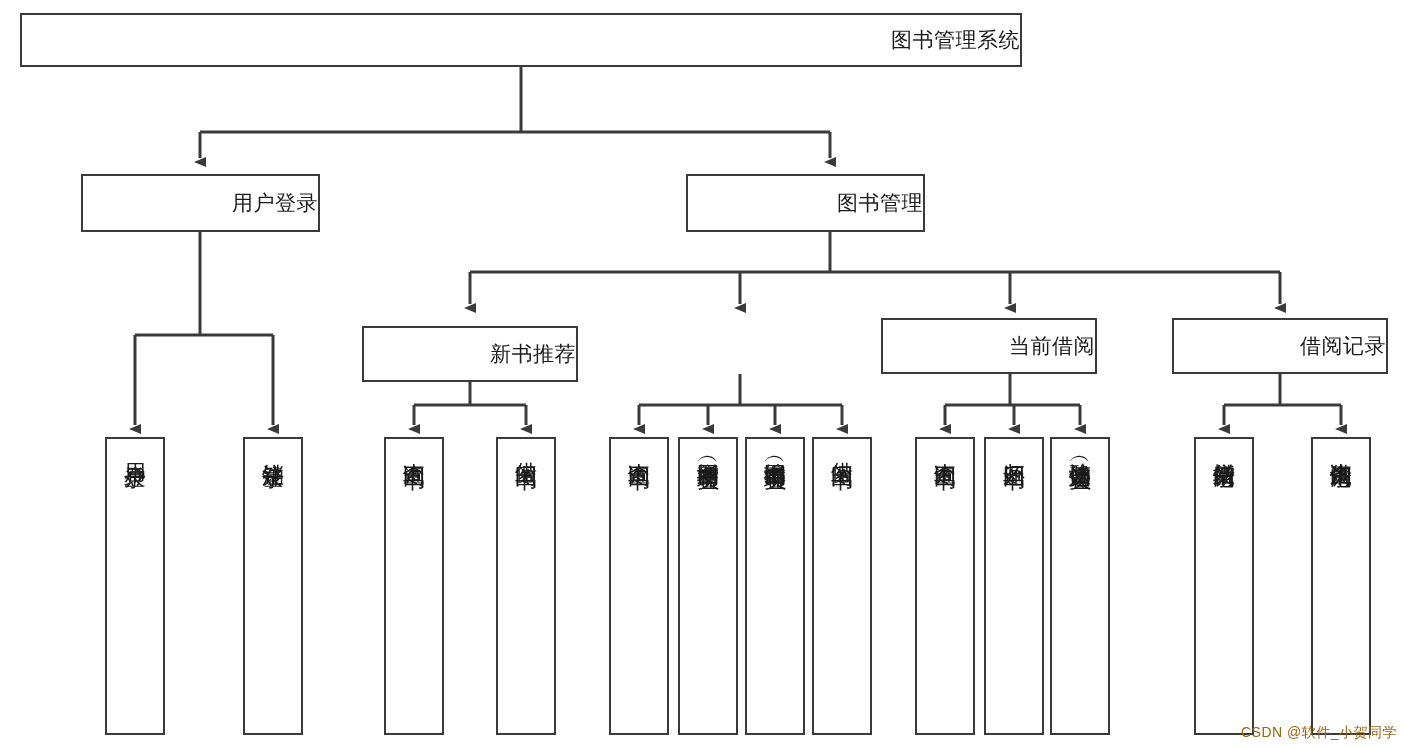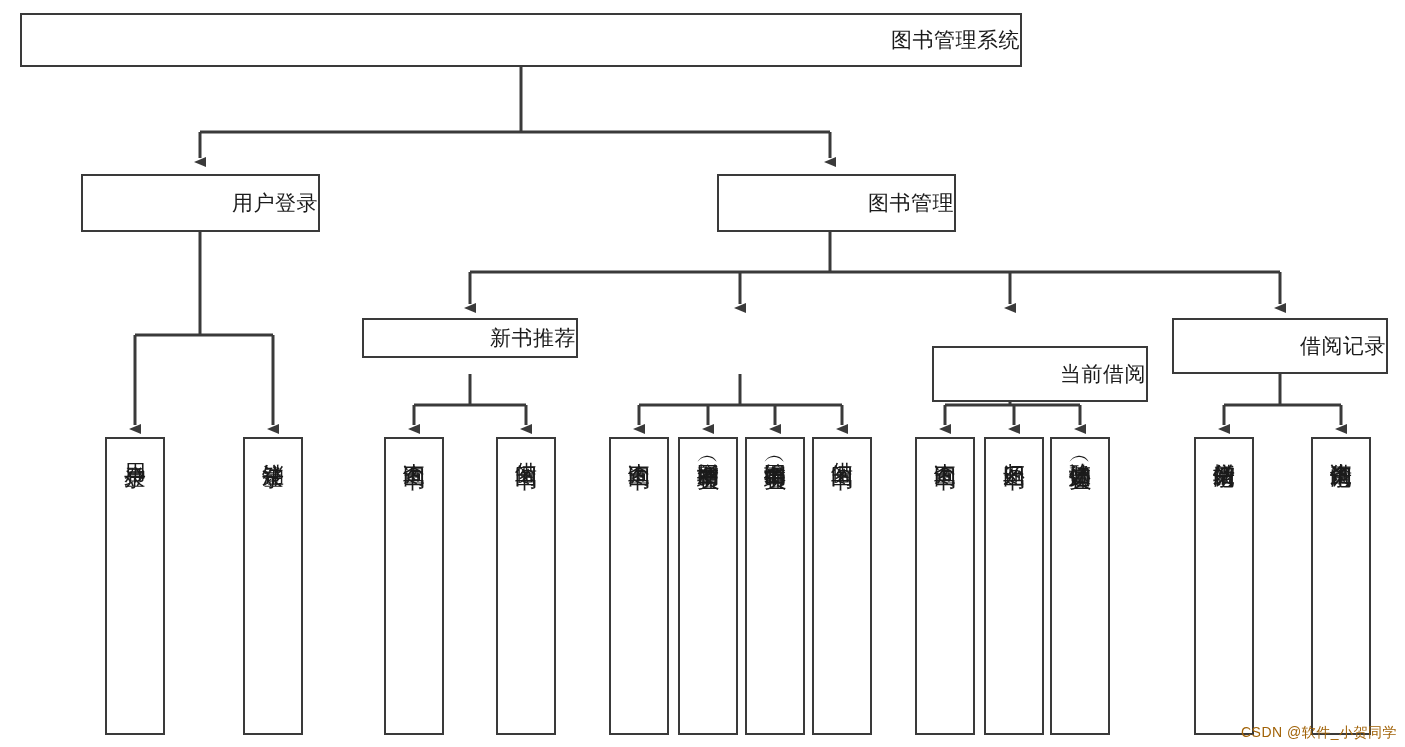--- a/index.html
+++ b/index.html
@@ -133,28 +133,28 @@
     </g>
   </svg>
 
   <div class="node root" style="left:20px; top:13px; width:1002px; height:54px;">
     <span class="label">图书管理系统</span>
   </div>
 
   <div class="node h" style="left:81px; top:174px; width:239px; height:58px;">
     <span class="label">用户登录</span>
   </div>
-  <div class="node h" style="left:717px; top:174px; width:239px; height:58px;">
+  <div class="node h" style="left:686px; top:174px; width:239px; height:58px;">
     <span class="label">图书管理</span>
   </div>
 
-  <div class="node h" style="left:362px; top:318px; width:216px; height:40px;">
+  <div class="node h" style="left:362px; top:326px; width:216px; height:56px;">
     <span class="label">新书推荐</span>
   </div>
-  <div class="node h" style="left:932px; top:318px; width:216px; height:56px;margin-top:28px;">
+  <div class="node h" style="left:881px; top:318px; width:216px; height:56px;">
     <span class="label">当前借阅</span>
   </div>
   <div class="node h" style="left:1172px; top:318px; width:216px; height:56px;">
     <span class="label">借阅记录</span>
   </div>
 
   <div class="node leaf" style="left:105px; top:437px; width:60px; height:298px;">
     <span class="label">用户登录</span>
   </div>
   <div class="node leaf" style="left:243px; top:437px; width:60px; height:298px;">

